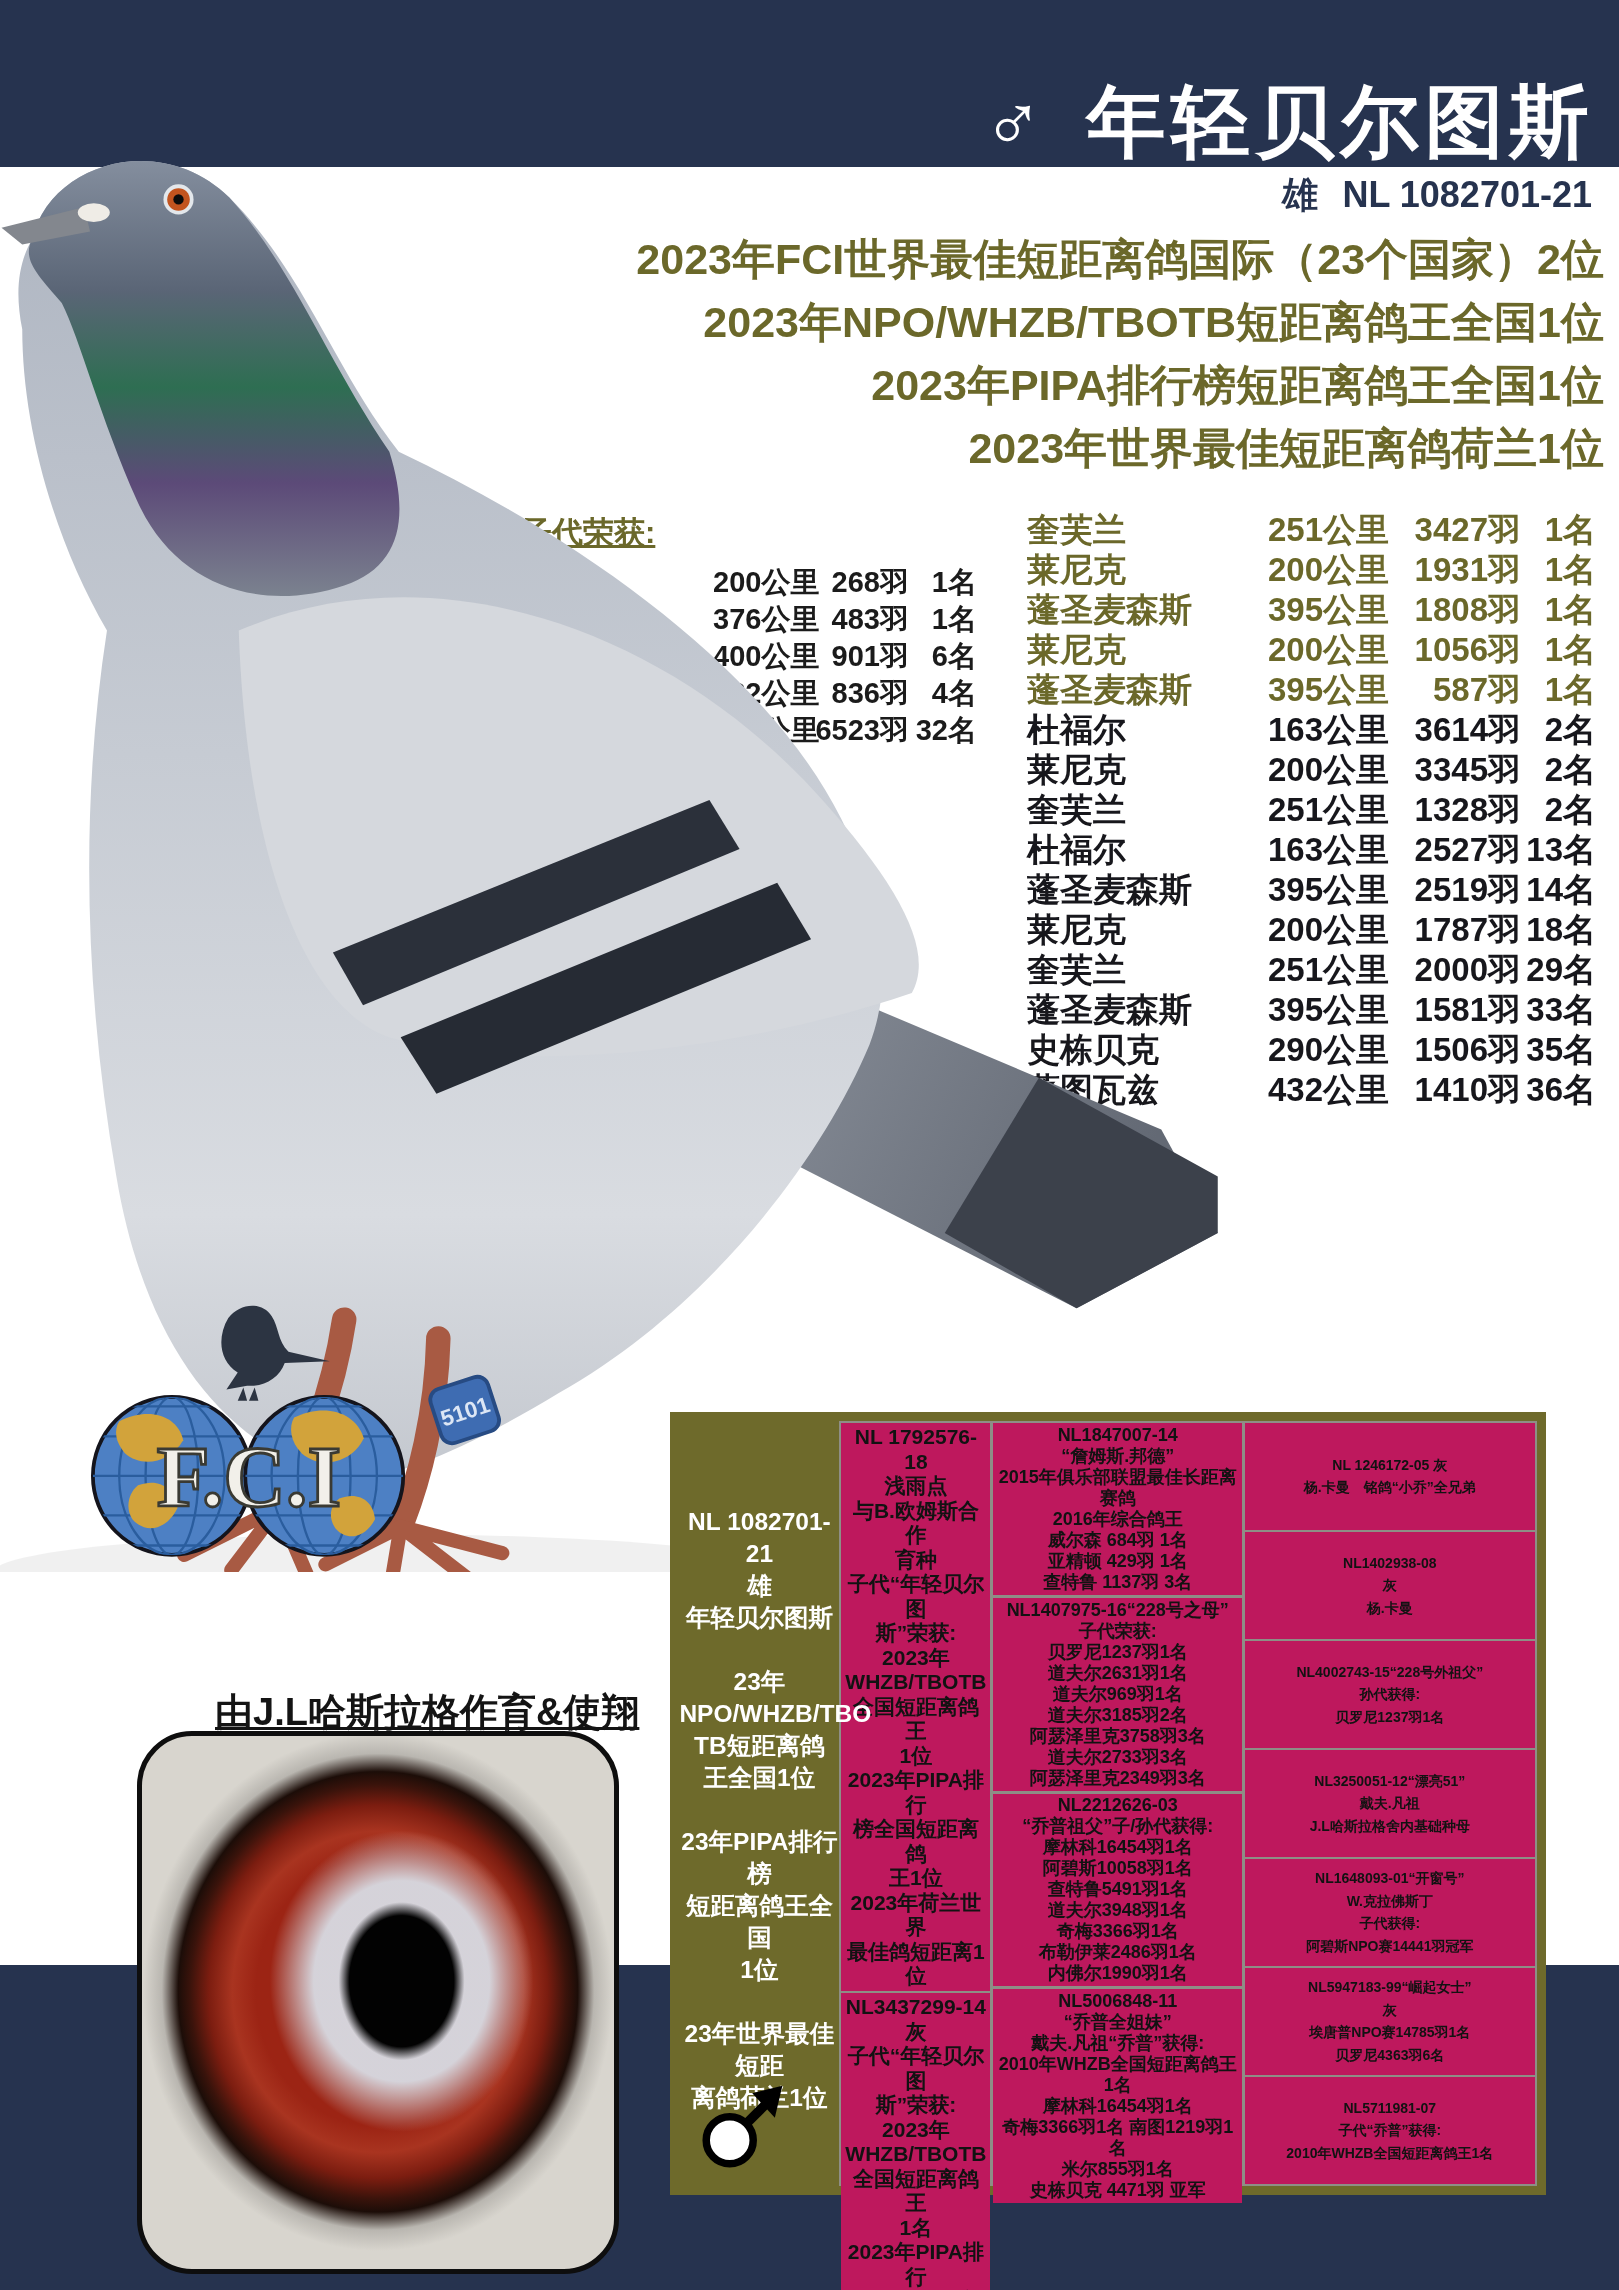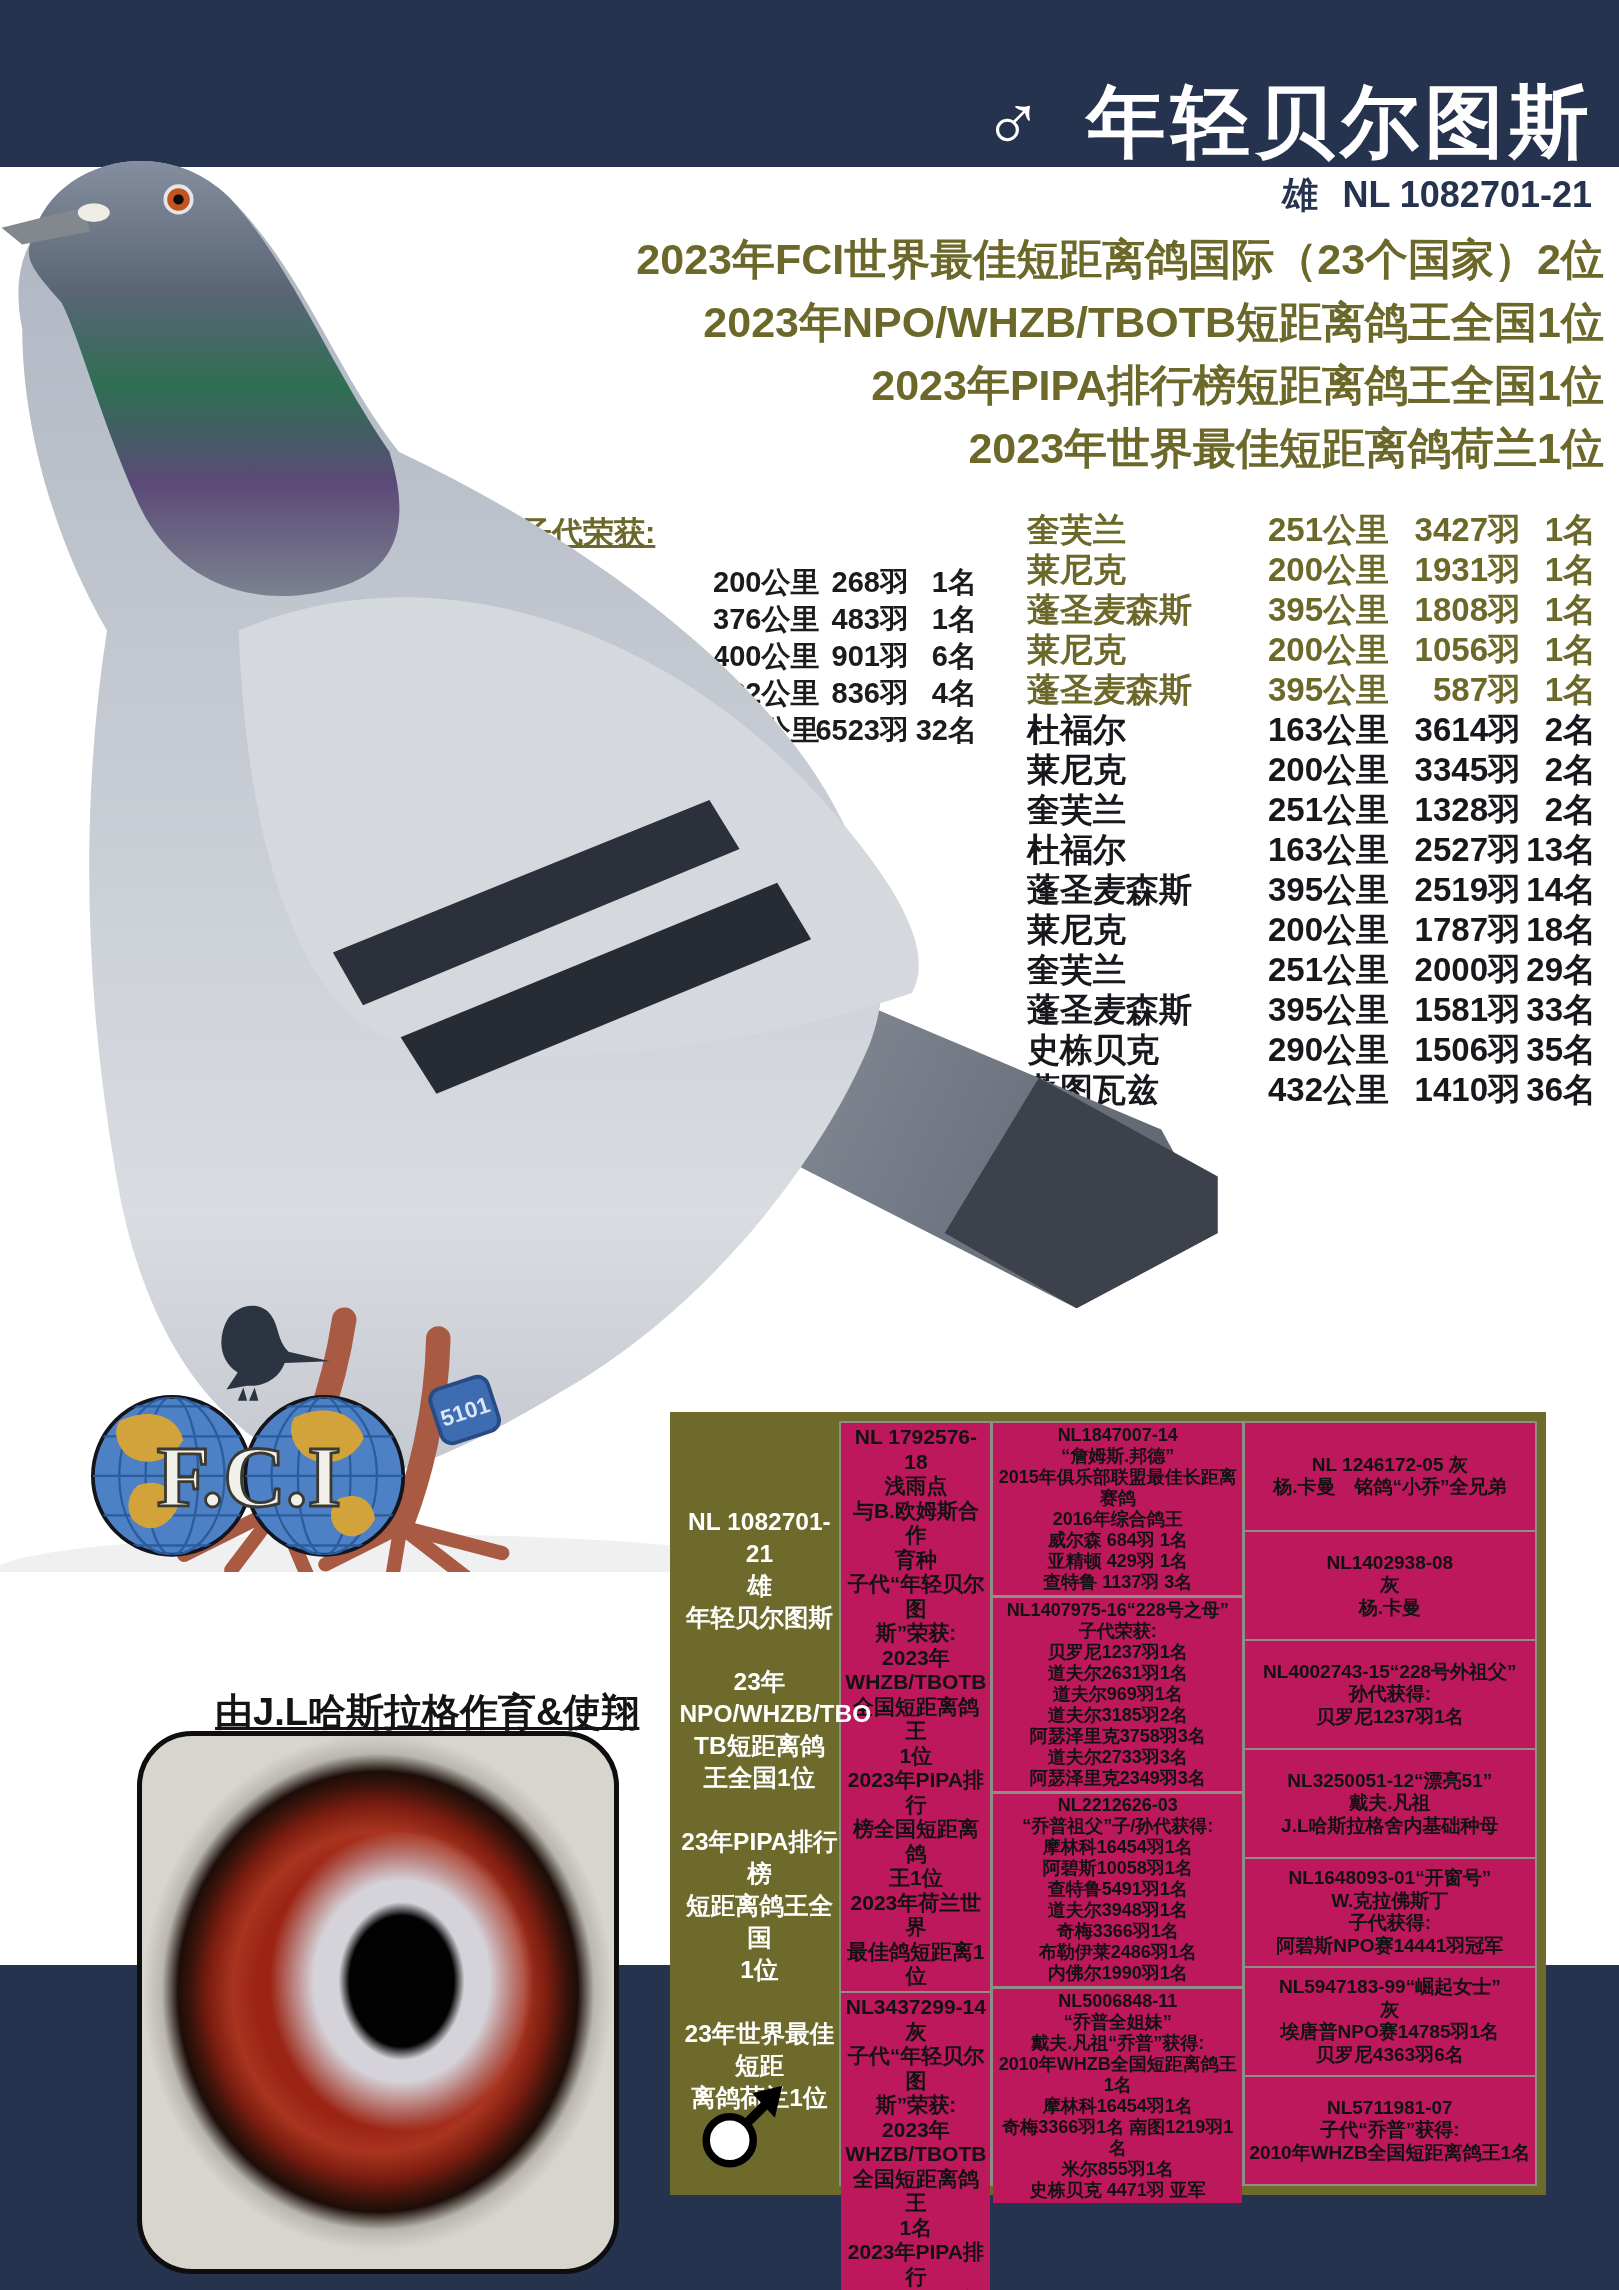--- a/index.html
+++ b/index.html
@@ -55,21 +55,21 @@
   .ped-male{position:absolute;left:15px;bottom:9.4px;width:94px;height:94px;}
   .ped-grid{flex:1;display:flex;background:#8e8e86;border:2.8px solid #8e8e86;gap:2.8px;}
   .ped-col{display:flex;flex-direction:column;gap:2.8px;}
   .ped-col.g1{width:149px;}
   .ped-col.g2{width:249px;}
   .ped-col.g3{flex:1;}
   .ped-cell{background:#be185d;flex:1;display:flex;align-items:center;justify-content:center;
             text-align:center;white-space:pre-line;font-weight:bold;color:#121212;padding:1.9px 3.8px;}
   .ped-col.g1 .ped-cell{font-size:21px;line-height:24.5px;}
   .ped-col.g2 .ped-cell{font-size:18px;line-height:21px;}
-  .ped-col.g3 .ped-cell{font-size:19px;line-height:22.6px;}
+  .ped-col.g3 .ped-cell{font-size:14px;line-height:22.6px;}
 </style>
 </head>
 <body>
 
 <div class="page">
 
   <div class="top-band">
     <span class="male-glyph">♂</span>
     <h1 class="page-title">年轻贝尔图斯</h1>
   </div>

